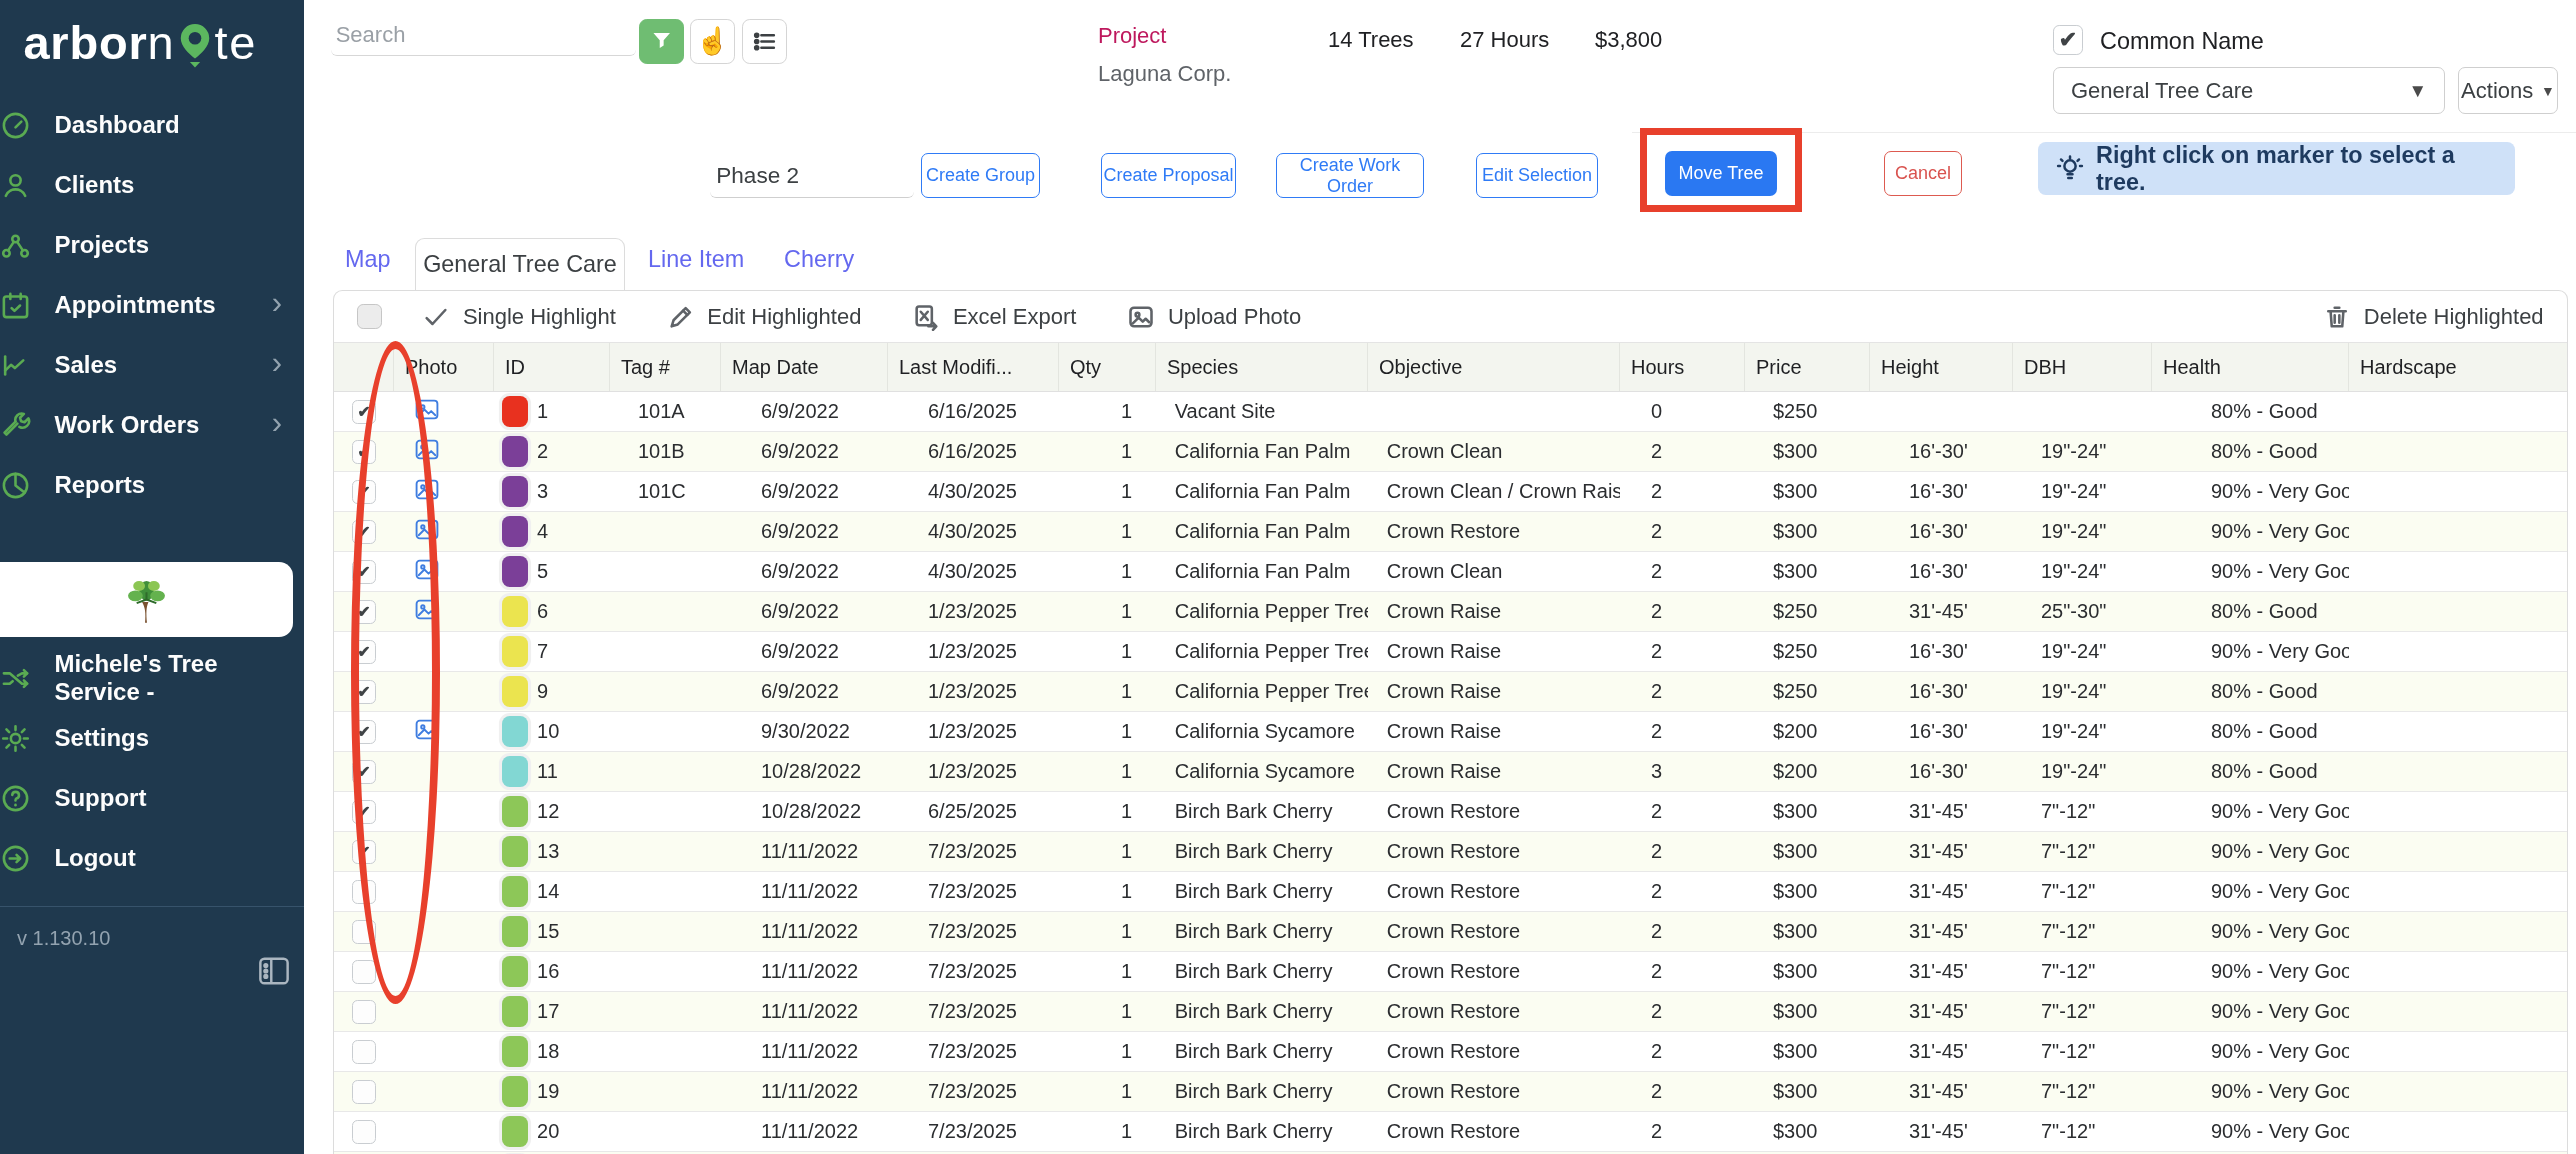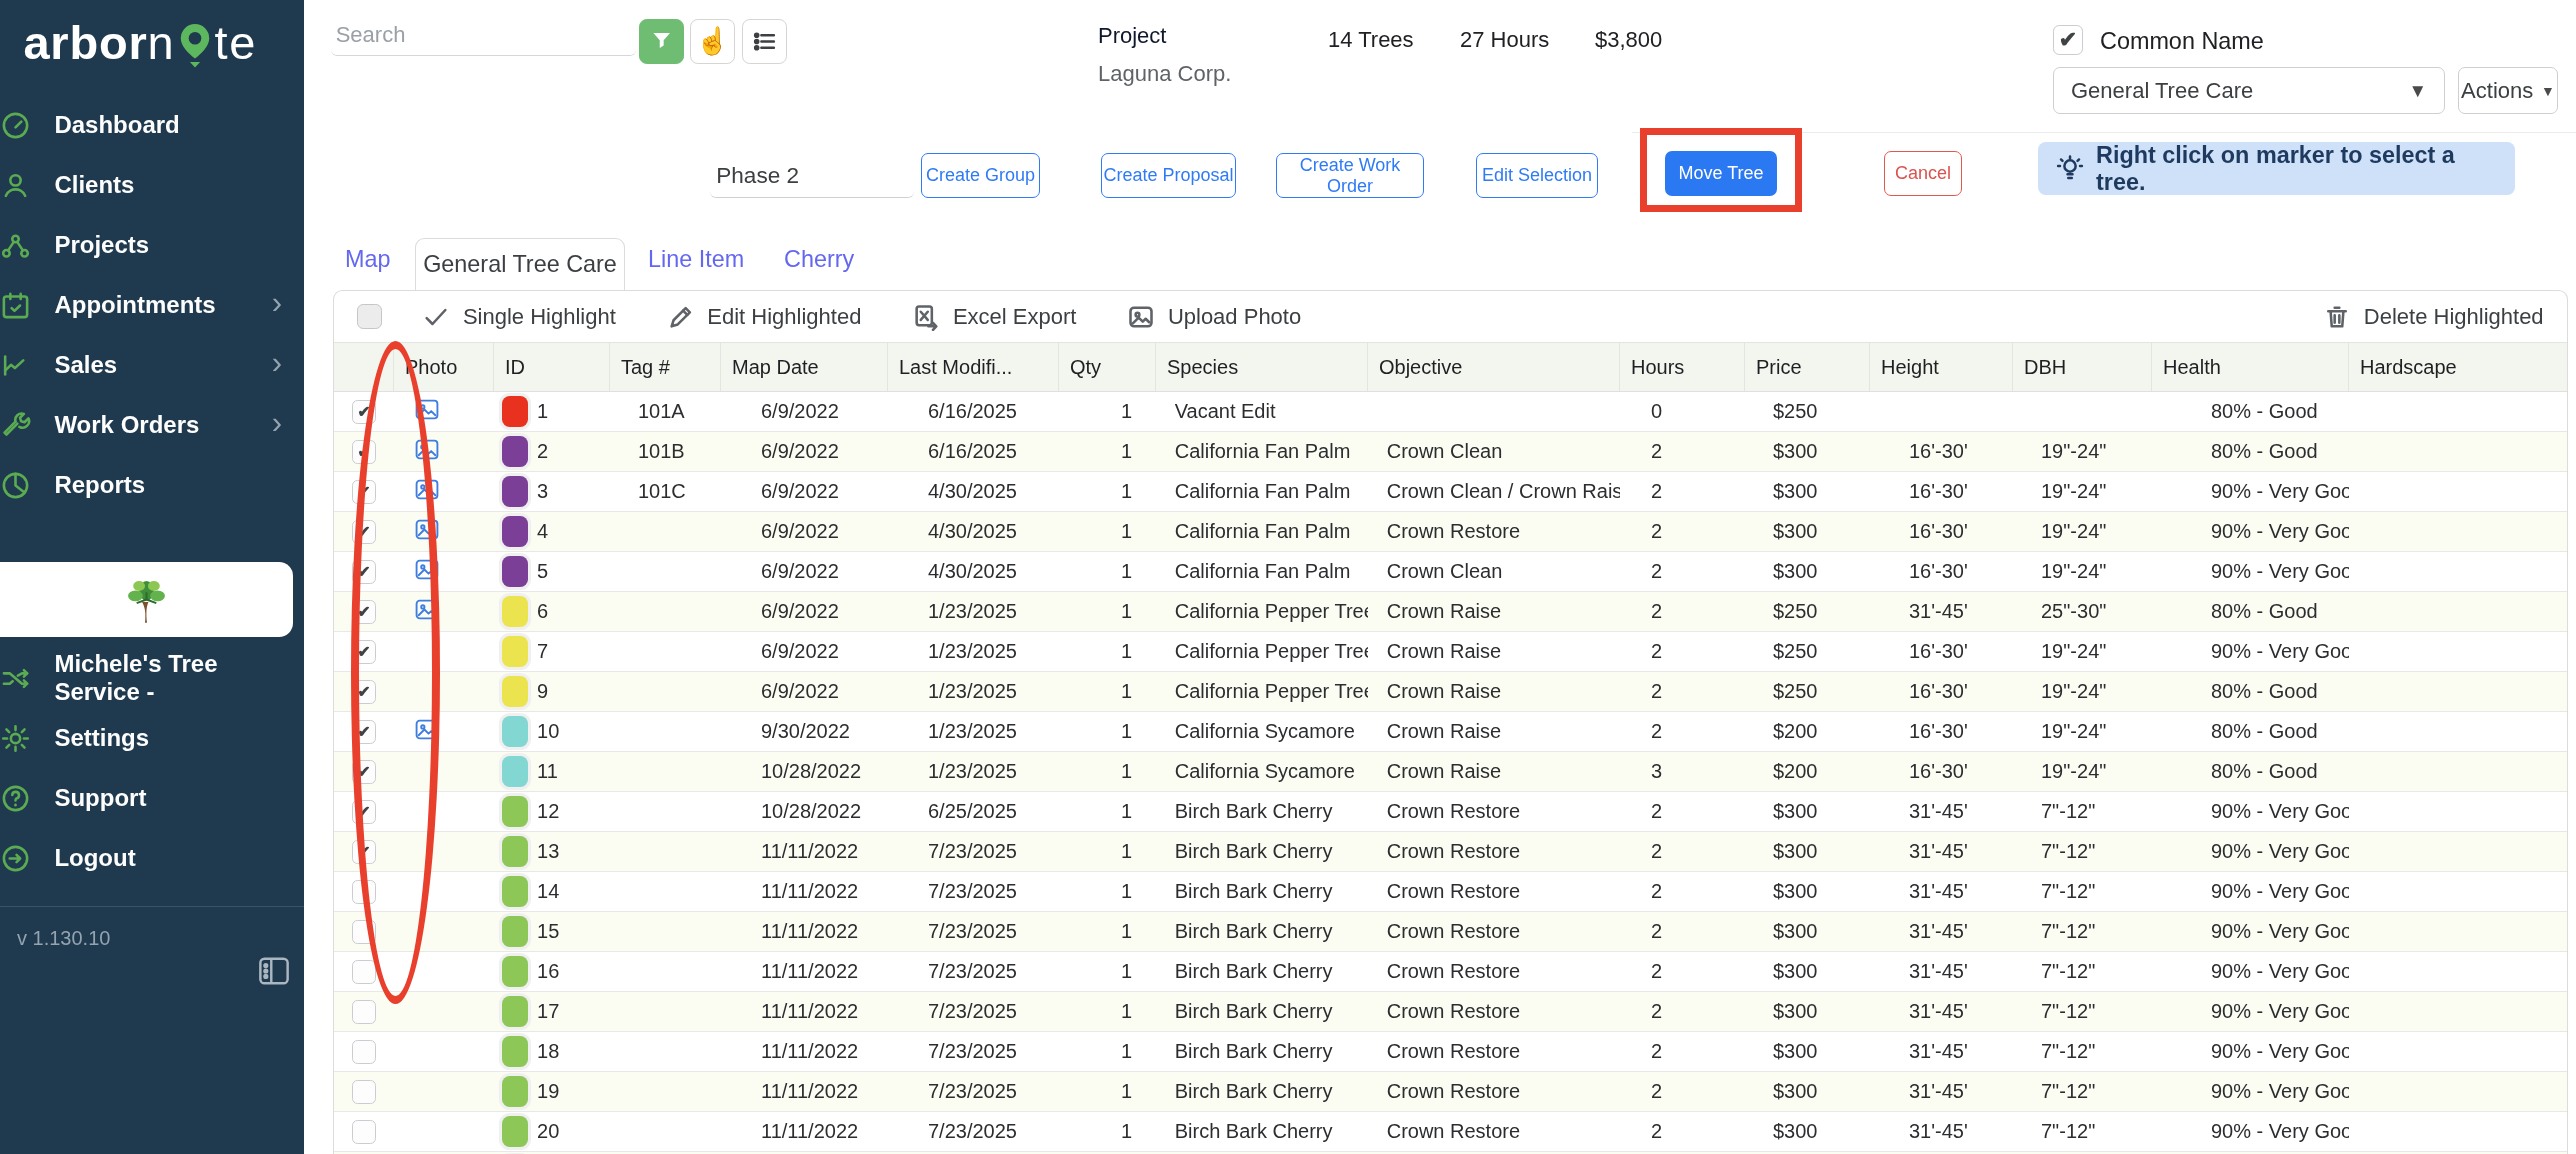--- a/index.html
+++ b/index.html
@@ -35,21 +35,21 @@
 
   
   .search { left:27px; top:14px; width:305px; height:42px; border:none;
     border-bottom:1.6px solid #d7d7d7; border-radius:0 0 6.2px 6.2px; font-size:22px; color:#333;
     outline:none; padding:0 4.7px; font-family:inherit; }
   .search::placeholder { color:#9aa0a6; }
   .sqbtn { width:45px; height:45px; border-radius:7.8px; border:0.8px solid #d5d5d5; background:#fff;
     display:flex; align-items:center; justify-content:center; cursor:pointer; }
   .sqbtn.green { background:#6fbd72; border-color:#6fbd72; }
   .hand-glyph { font-size:26.5px; color:#4a4a4a; }
-  .plabel { font-size:22px; color:#0f172a; font-weight:500; }
+  .plabel { font-size:22px; color:#be185d; font-weight:500; }
   .pname { font-size:22px; color:#5f6368; }
   .stat { font-size:22px; color:#202124; font-weight:500; }
   .cb { display:inline-flex; align-items:center; justify-content:center; background:#fff;
     border:1.6px solid #c9cdd1; border-radius:6.2px; cursor:pointer; }
   .cb.checked::after { content:"✔"; color:#3f4346; font-weight:700; }
   .cname-cb { width:30px; height:30px; font-size:22px; }
   .cname-lbl { font-size:23.4px; color:#202124; }
   .select { left:1749px; top:67px; width:392px; height:47px; border:0.8px solid #cfcfcf; border-radius:7px;
     display:flex; align-items:center; padding:0 17px; font-size:22px; color:#3c4043; cursor:pointer;
     justify-content:space-between; background:#fff; }
@@ -376,21 +376,21 @@
                 </svg></span>
             </div>
     <div class="cell c-id">
               <span class="swatch" style="background: rgb(232, 49, 31);"></span>
               <span class="idnum">1</span>
             </div>
     <div class="cell" style="padding-left:28px;text-align:center;">101A</div>
     <div class="cell" style="padding-left:40px;">6/9/2022</div>
     <div class="cell" style="padding-left:40px;">6/16/2025</div>
     <div class="cell" style="padding-left:62px;">1</div>
-    <div class="cell c-species">Vacant Edit</div>
+    <div class="cell c-species">Vacant Site</div>
     <div class="cell c-objective"></div>
     <div class="cell">0</div>
     <div class="cell" style="padding-left:28px;">$250</div>
     <div class="cell" style="padding-left:39px;"></div>
     <div class="cell" style="padding-left:28px;"></div>
     <div class="cell" style="padding-left:59px;">80% - Good</div>
     <div class="cell"></div>
   </div>
           <div class="trow alt">
     <div class="cell c-sel">

